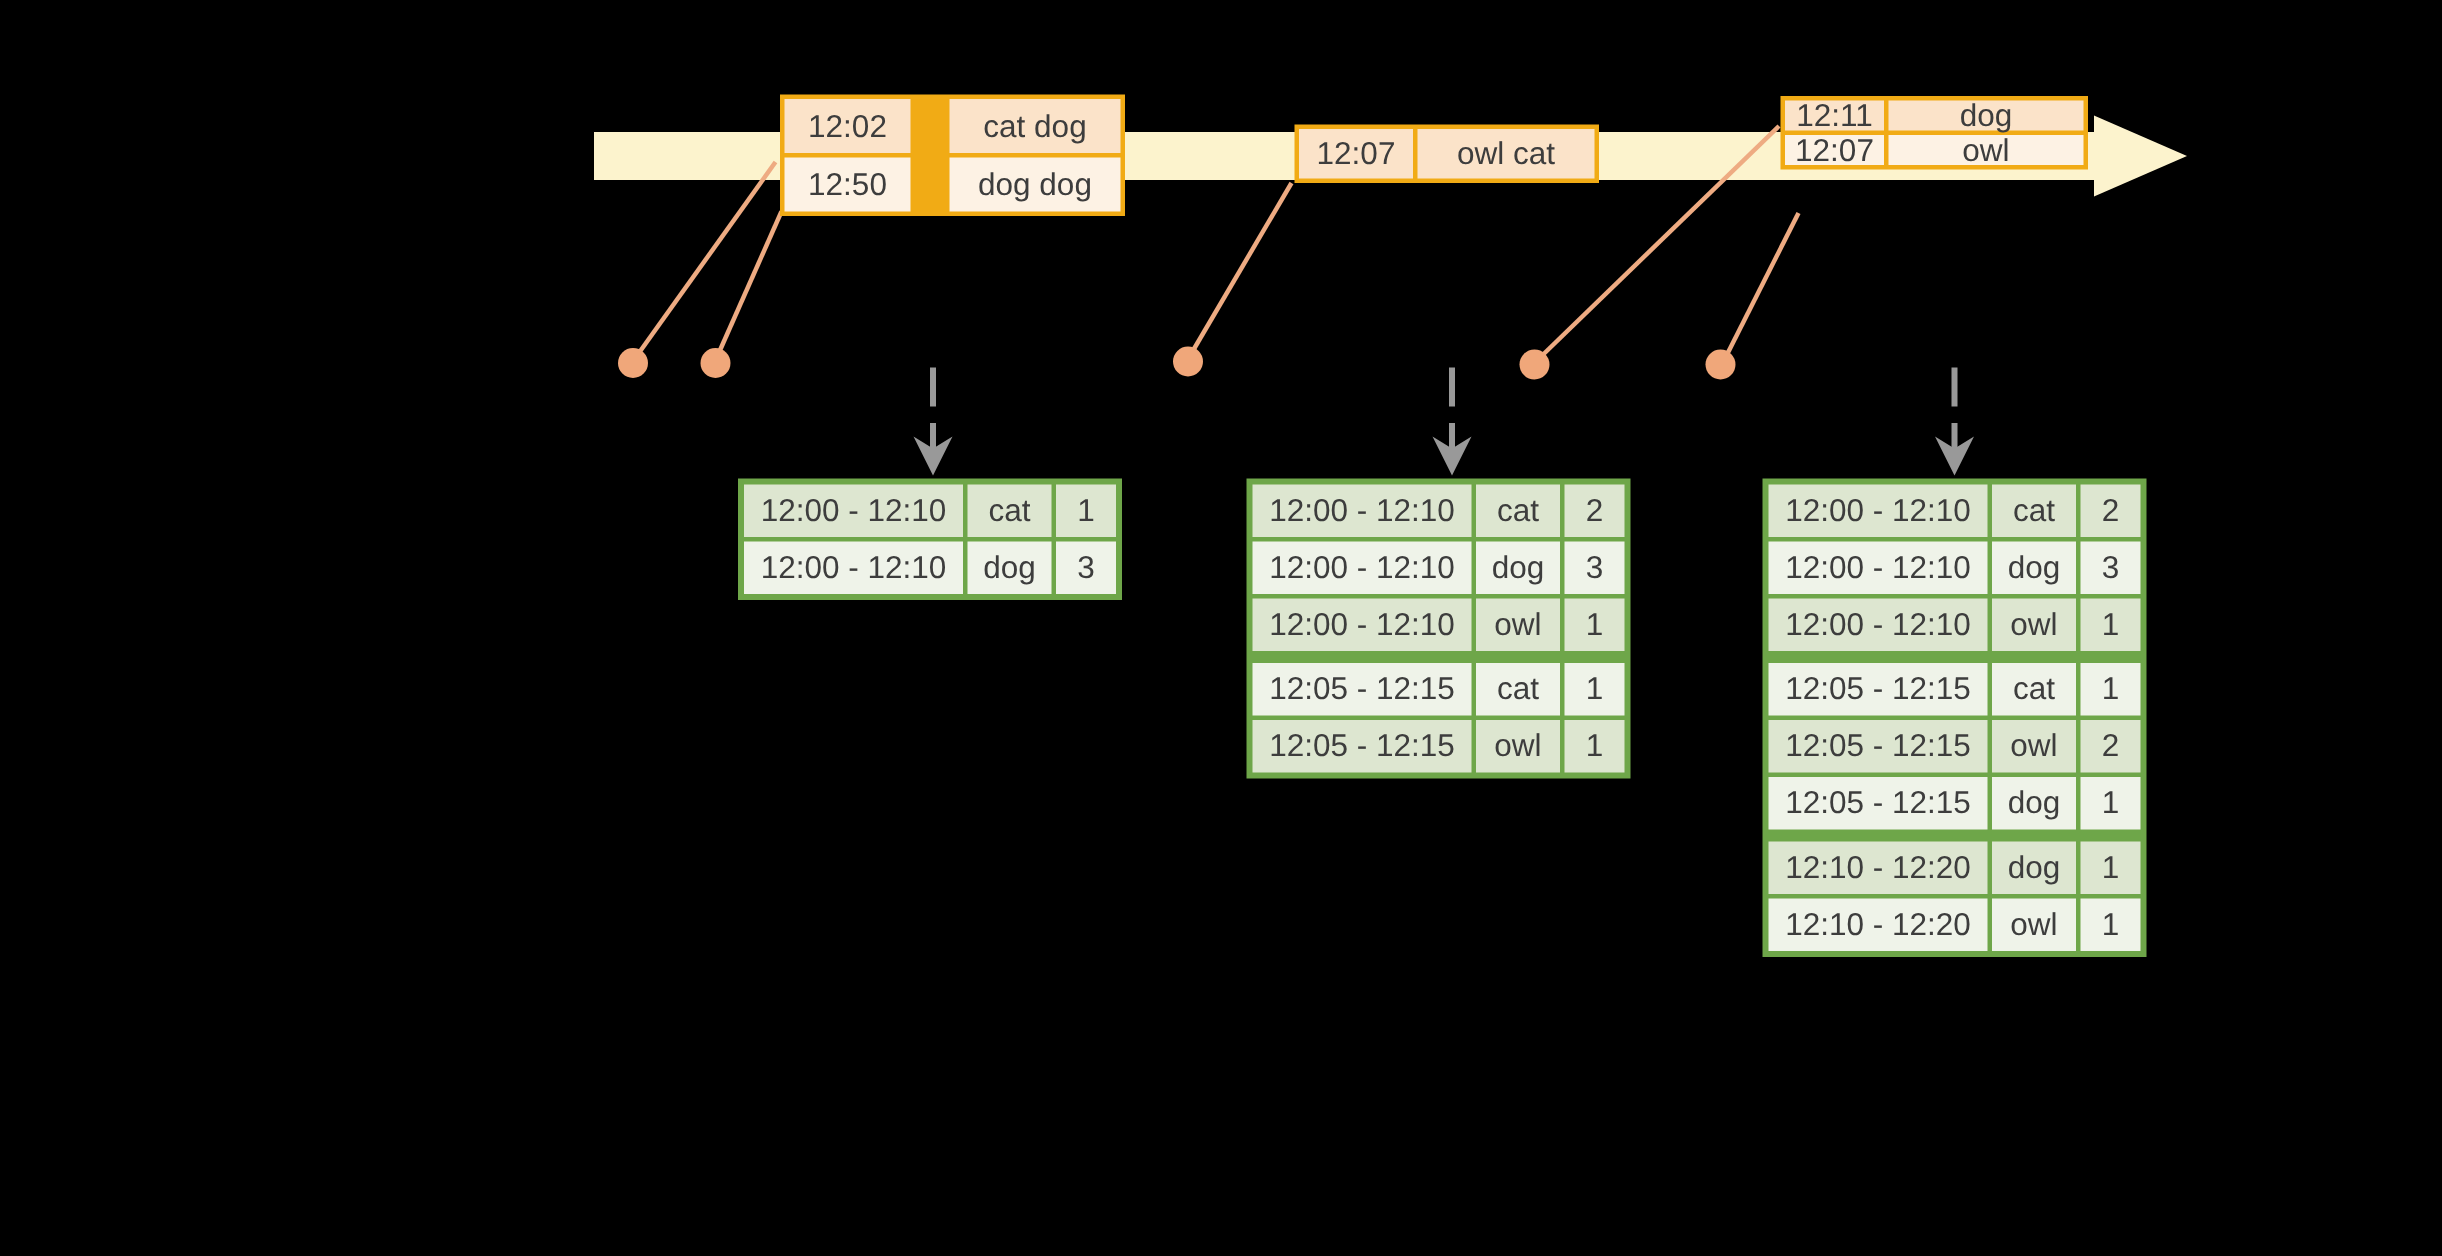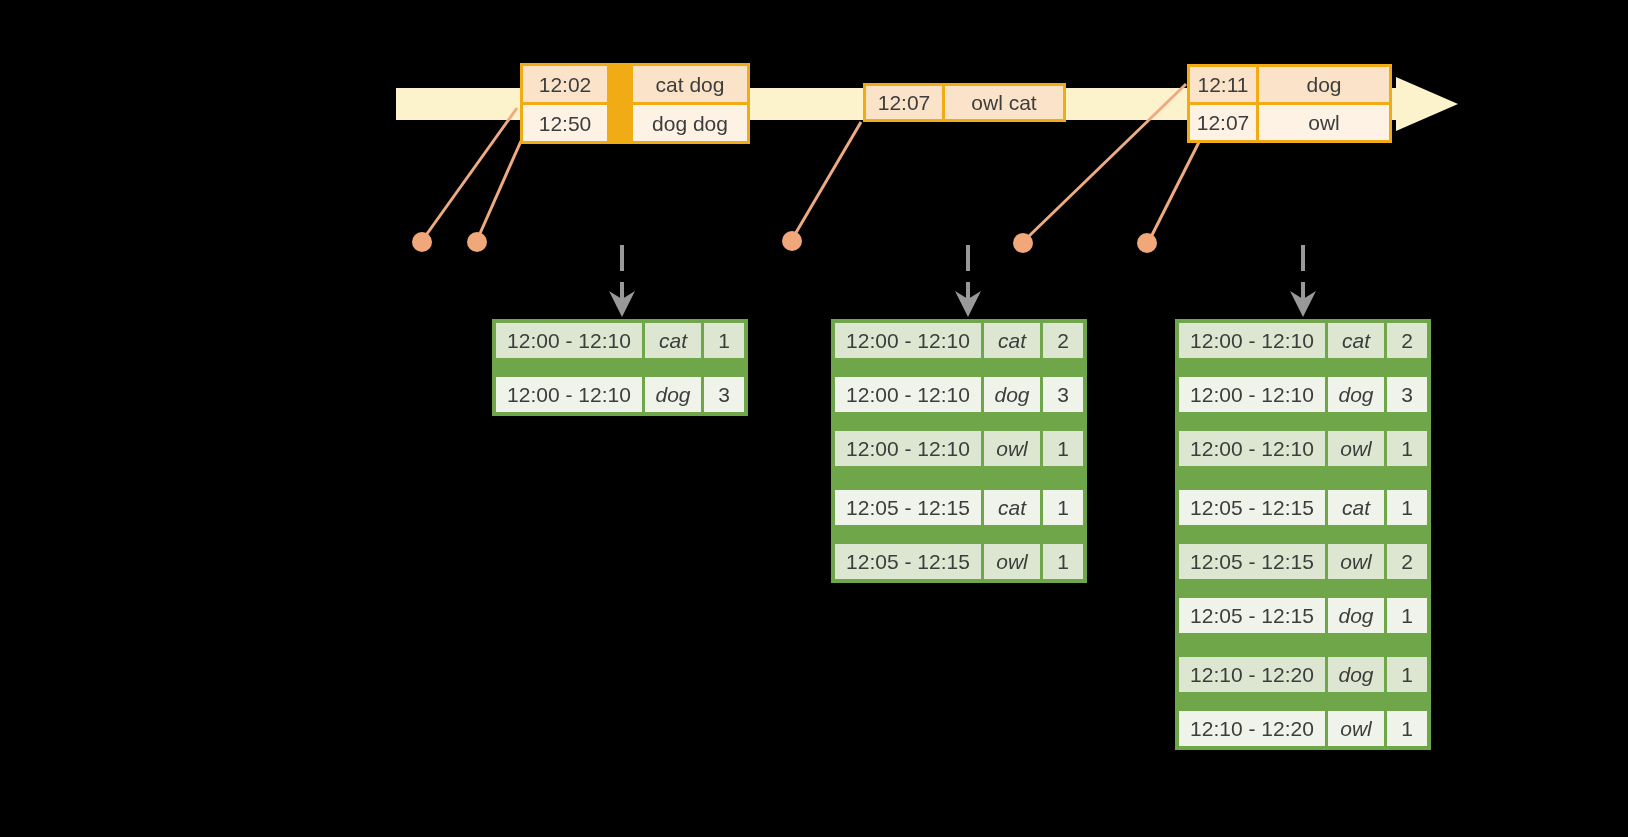--- a/index.html
+++ b/index.html
@@ -31,41 +31,41 @@
   .etable-a .ecell { height:36px; }
   .etable-a .time  { width:84px; }
   .etable-a .words { width:114px;margin-left:23px; }
 
   .etable-b { left:863px; top:83px; }
   .etable-b .ecell { height:33px; }
   .etable-b .time  { width:76px; }
   .etable-b .words { width:118px; }
 
   .etable-c { left:1187px; top:64px; }
-  .etable-c .ecell { height:35px; }
+  .etable-c .ecell { height:20px; }
   .etable-c .time  { width:66px; }
   .etable-c .words { width:130px; }
 
   
   .rtable {
     position:absolute;
     background:#6ea649;
     padding:4px;
-    display:flex; flex-direction:column; gap:19px;
+    display:flex; flex-direction:column; gap:3px;
   }
   .rrow { display:flex; gap:3px; }
   .rrow.group-start { margin-top:5px; }
   .rcell {
     display:flex; align-items:center; justify-content:center;
     height:35px; font-size:21px; color:#3d3d3d; line-height:1;
   }
   .rrow:nth-child(odd)  .rcell { background:#dde6d0; }
   .rrow:nth-child(even) .rcell { background:#eff3e9; }
   .rcell.window { width:146px; }
-  .rcell.word   { width:56px;font-style:italic; }
+  .rcell.word   { width:56px; }
   .rcell.count  { width:40px; }
 
   .rtable-1 { left:492px;  top:319px; }
   .rtable-2 { left:831px;  top:319px; }
   .rtable-3 { left:1175px; top:319px; }
 </style>
 </head>
 <body>
 
 <div id="canvas">

